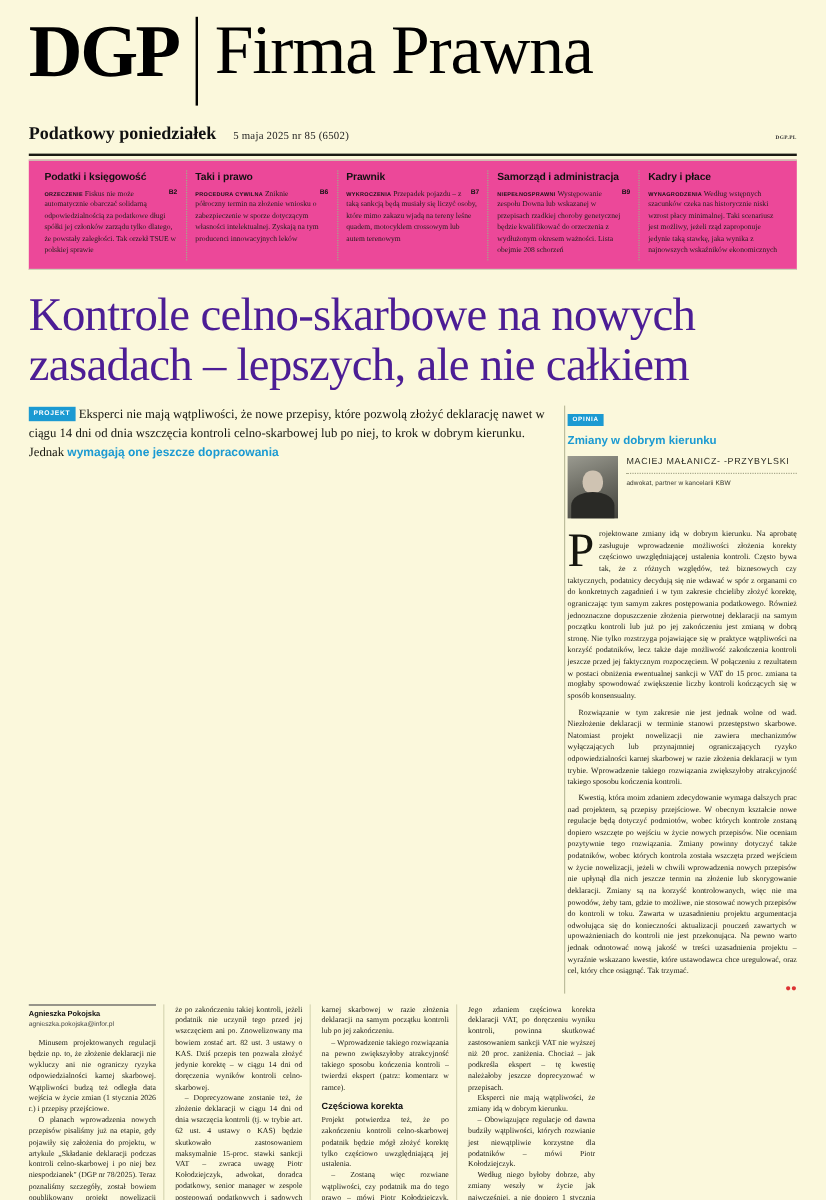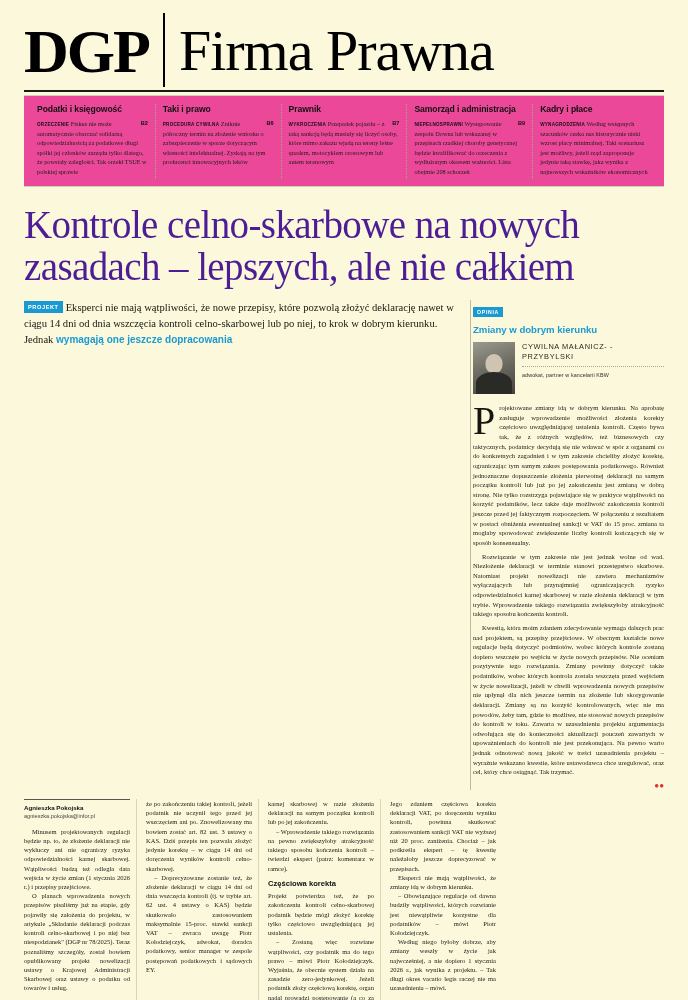--- a/index.html
+++ b/index.html
@@ -19,21 +19,21 @@
     width: 688px;
     height: 1000px;
     background: #fbf8dc;
     box-sizing: border-box;
     padding: 0 24px;
   }
 
   
   .masthead {
     display: flex;
-    align-items: center;
+    align-items: flex-start;
     padding-top: 14px;
     height: 74px;
   }
   .mh-dgp {
     font-family: "Liberation Serif", serif;
     font-weight: bold;
     font-size: 62px;
     letter-spacing: -2px;
     line-height: 0.95;
     color: #000;
@@ -310,20 +310,25 @@
 <body>
 
 <div class="page">
 
   <div class="masthead">
     <div class="mh-dgp">DGP</div>
     <div class="mh-rule"></div>
     <div class="mh-gazeta">Firma Prawna</div>
   </div>
 
+  <div class="subhead">
+    <div class="subhead-title">Podatkowy poniedziałek</div>
+    <div class="subhead-date">5 maja 2025 nr 85 (6502)</div>
+    <div class="subhead-right">DGP.PL</div>
+  </div>
   <div class="rule-thick"></div>
 
   <div class="teasers">
     <div class="teaser">
       <div class="teaser-title">Podatki i księgowość</div>
       <div class="teaser-body"><span class="teaser-page">B2</span><span class="teaser-kicker">ORZECZENIE</span> <span>Fiskus nie może automatycznie obarczać solidarną odpowiedzialnością za podatkowe długi spółki jej członków zarządu tylko dlatego, że powstały zaległości. Tak orzekł TSUE w polskiej sprawie</span></div>
     </div>
     <div class="teaser">
       <div class="teaser-title">Taki i prawo</div>
       <div class="teaser-body"><span class="teaser-page">B6</span><span class="teaser-kicker">PROCEDURA CYWILNA</span> <span>Zniknie półroczny termin na złożenie wniosku o zabezpieczenie w sporze dotyczącym własności intelektualnej. Zyskają na tym producenci innowacyjnych leków</span></div>
@@ -348,21 +353,21 @@
     <div class="lede">
       <span class="tag-projekt">PROJEKT</span><span>Eksperci nie mają wątpliwości, że nowe przepisy, które pozwolą złożyć deklarację nawet w ciągu 14 dni od dnia wszczęcia kontroli celno-skarbowej lub po niej, to krok w dobrym kierunku. Jednak </span><span class="lede-link">wymagają one jeszcze dopracowania</span>
     </div>
 
     <div class="opinion">
       <span class="tag-opinia">OPINIA</span>
       <div class="opinion-title">Zmiany w dobrym kierunku</div>
       <div class="opinion-author">
         <div class="avatar"></div>
         <div class="author-meta">
-          <div class="author-name">CYWILNA MAŁANICZ- -PRZYBYLSKI</div>
+          <div class="author-name">MACIEJ MAŁANICZ- -PRZYBYLSKI</div>
           <div class="author-role">adwokat, partner w kancelarii KBW</div>
         </div>
       </div>
       <div class="opinion-body">
         <p><span class="dropcap">P</span><span>rojektowane zmiany idą w dobrym kierunku. Na aprobatę zasługuje wprowadzenie możliwości złożenia korekty częściowo uwzględniającej ustalenia kontroli. Często bywa tak, że z różnych względów, też biznesowych czy taktycznych, podatnicy decydują się nie wdawać w spór z organami co do konkretnych zagadnień i w tym zakresie chcieliby złożyć korektę, ograniczając tym samym zakres postępowania podatkowego. Również jednoznaczne dopuszczenie złożenia pierwotnej deklaracji na samym początku kontroli lub już po jej zakończeniu jest zmianą w dobrą stronę. Nie tylko rozstrzyga pojawiające się w praktyce wątpliwości na korzyść podatników, lecz także daje możliwość zakończenia kontroli jeszcze przed jej faktycznym rozpoczęciem. W połączeniu z rezultatem w postaci obniżenia ewentualnej sankcji w VAT do 15 proc. zmiana ta mogłaby spowodować zwiększenie liczby kontroli kończących się w sposób konsensualny.</span></p>
         <p>Rozwiązanie w tym zakresie nie jest jednak wolne od wad. Niezłożenie deklaracji w terminie stanowi przestępstwo skarbowe. Natomiast projekt nowelizacji nie zawiera mechanizmów wyłączających lub przynajmniej ograniczających ryzyko odpowiedzialności karnej skarbowej w razie złożenia deklaracji w tym trybie. Wprowadzenie takiego rozwiązania zwiększyłoby atrakcyjność takiego sposobu kończenia kontroli.</p>
         <p>Kwestią, która moim zdaniem zdecydowanie wymaga dalszych prac nad projektem, są przepisy przejściowe. W obecnym kształcie nowe regulacje będą dotyczyć podmiotów, wobec których kontrole zostaną dopiero wszczęte po wejściu w życie nowych przepisów. Nie oceniam pozytywnie tego rozwiązania. Zmiany powinny dotyczyć także podatników, wobec których kontrola została wszczęta przed wejściem w życie nowelizacji, jeżeli w chwili wprowadzenia nowych przepisów nie upłynął dla nich jeszcze termin na złożenie lub skorygowanie deklaracji. Zmiany są na korzyść kontrolowanych, więc nie ma powodów, żeby tam, gdzie to możliwe, nie stosować nowych przepisów do kontroli w toku. Zawarta w uzasadnieniu projektu argumentacja odwołująca się do konieczności aktualizacji pouczeń zawartych w upoważnieniach do kontroli nie jest przekonująca. Na pewno warto jednak odnotować nową jakość w treści uzasadnienia projektu – wyraźnie wskazano kwestie, które ustawodawca chce uregulować, oraz cel, który chce osiągnąć. Tak trzymać.</p>
       </div>
       <div class="opinion-end">●●</div>
     </div>

